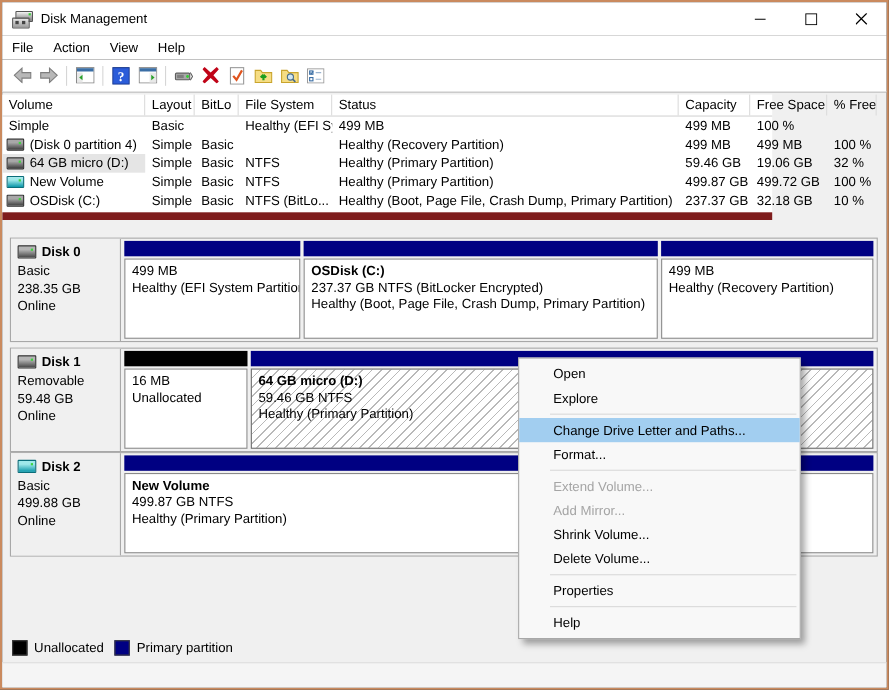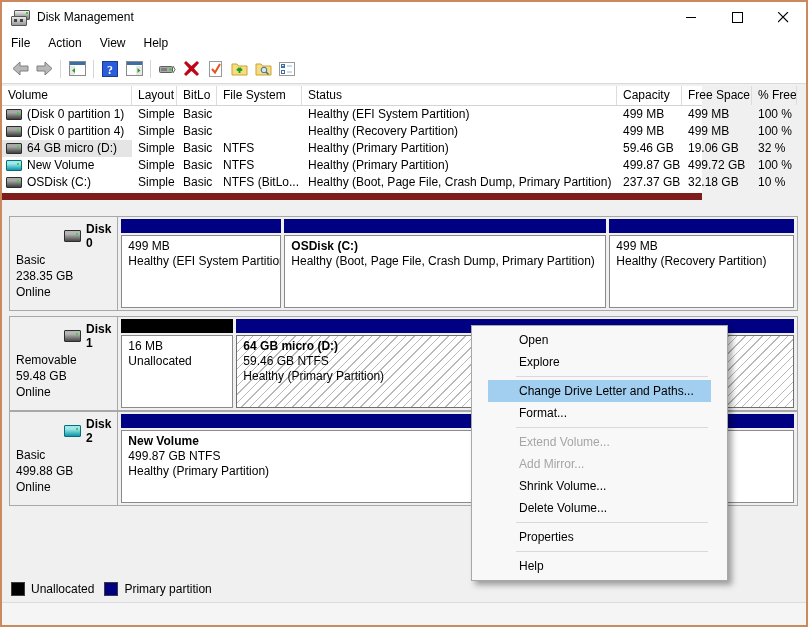--- a/index.html
+++ b/index.html
@@ -42,21 +42,21 @@
   .c0.selected{background:#e5e5e5;}
   .vt-body{padding-bottom:2px;}
   .drv{flex:0 0 auto;width:14px;height:9px;background:linear-gradient(#a8a8a8 30%,#3f3f3f);border:1px solid #2d2d2d;border-radius:1px;position:relative;}
   .drv::after{content:"";position:absolute;right:2px;top:2px;width:2px;height:2px;background:#3ed43e;}
   .drv.drive-teal{background:linear-gradient(#9fe8ea 30%,#0b96a8);border-color:#0a6d7a;}
 
   
   .disk-row{position:absolute;left:7px;width:789px;height:95px;box-sizing:border-box;border:1px solid #a8a8a8;background:#f0f0f0;display:flex;}
   .disk-row-0{top:132px;} .disk-row-1{top:232px;} .disk-row-2{top:327px;}
   .disk-label{flex:0 0 100px;box-sizing:border-box;border-right:1px solid #a8a8a8;padding:5px 6px;background:#f0f0f0;}
-  .disk-label .dname{display:flex;align-items:center;gap:5px;font-size:12px;font-weight:bold;margin-bottom:2px;margin-left:48px;}
+  .disk-label .dname{display:flex;align-items:center;gap:5px;font-size:12px;font-weight:bold;margin-bottom:2px;}
   .disk-label .dline{font-size:12px;line-height:16px;}
   .dicon{width:15px;height:10px;background:linear-gradient(#b5b5b5 30%,#474747);border:1px solid #2d2d2d;border-radius:1px;position:relative;flex:0 0 auto;}
   .dicon::after{content:"";position:absolute;right:2px;top:2px;width:2px;height:2px;background:#3ed43e;}
   .dicon.teal{background:linear-gradient(#9fe8ea 30%,#0b96a8);border-color:#0a6d7a;}
   .parts{flex:1;display:flex;padding:2px 3px;gap:3px;}
   .part{display:flex;flex-direction:column;min-width:0;}
   .part-head{height:14px;background:var(--partition-header,#000082);margin-bottom:2px;flex:0 0 auto;}
   .part.unalloc .part-head{background:var(--unallocated-header,#000);}
   .part-body{flex:1;border:1px solid #8a8a8a;background:#fff;padding:3px 6px;overflow:hidden;}
   .part.hatched .part-body{background:repeating-linear-gradient(135deg,#fff 0px,#fff 5px,#b9b9b9 5px,#b9b9b9 6px);border-color:#6f6f6f;}
@@ -70,21 +70,21 @@
   .leg-item{display:flex;align-items:center;gap:6px;}
   .swatch{width:12px;height:12px;border:1px solid #3c3c3c;}
   .swatch-unallocated{background:var(--unallocated-header,#000);}
   .swatch-primary{background:var(--partition-header,#000082);}
   .leg-label{font-size:12px;color:#000;}
 
   
   .statusbar{position:absolute;left:0;top:518px;width:100%;height:25px;background:#f5f5f5;border-top:1px solid #dcdcdc;}
 
   
-  .ctx-menu{position:absolute;left:469px;top:323px;width:257px;box-sizing:border-box;background:#f8f8f8;border:1px solid #a8a8a8;box-shadow:4px 4px 6px rgba(0,0,0,0.35);padding:3px 16px;z-index:10;}
+  .ctx-menu{position:absolute;left:469px;top:323px;width:257px;box-sizing:border-box;background:#f8f8f8;border:1px solid #a8a8a8;box-shadow:4px 4px 6px rgba(0,0,0,0.35);padding:3px 0;z-index:10;}
   .mi{height:22px;line-height:22px;font-size:12px;padding-left:31px;color:#000;white-space:nowrap;}
   .mi.disabled{color:#a5a5a5;}
   .mi.highlighted{background:var(--menu-highlight,#a2cef0);}
   .msep{height:1px;background:#d9d9d9;margin:3px 3px 3px 28px;}
 </style>
 </head>
 <body>
 
 <div class="window">
 
@@ -217,24 +217,20 @@
 
           <div class="hc"><span>Capacity</span></div>
 
           <div class="hc"><span>Free Space</span></div>
 
           <div class="hc"><span>% Free</span></div>
         </div>
       <div class="vt-body">
 
           <div class="vt-row">
-            <div class="c c0">
-              <span class="drv drive-gray"></span>
-              <span>(Disk 0 partition 1)</span>
-            </div>
             <div class="c">Simple</div>
             <div class="c">Basic</div>
             <div class="c"></div>
             <div class="c">Healthy (EFI System Partition)</div>
             <div class="c">499 MB</div>
             <div class="c">499 MB</div>
             <div class="c">100 %</div>
           </div>
 
           <div class="vt-row">
@@ -310,20 +306,21 @@
           <div class="part-head"></div>
           <div class="part-body">
             <div class="pl">499 MB</div>
             <div class="pl">Healthy (EFI System Partition)</div>
           </div>
         </div>
         <div class="part w-os">
           <div class="part-head"></div>
           <div class="part-body">
             <div class="pl bold">OSDisk  (C:)</div>
+            <div class="pl">237.37 GB NTFS (BitLocker Encrypted)</div>
             <div class="pl">Healthy (Boot, Page File, Crash Dump, Primary Partition)</div>
           </div>
         </div>
         <div class="part w-rec">
           <div class="part-head"></div>
           <div class="part-body">
             <div class="pl">499 MB</div>
             <div class="pl">Healthy (Recovery Partition)</div>
           </div>
         </div>

